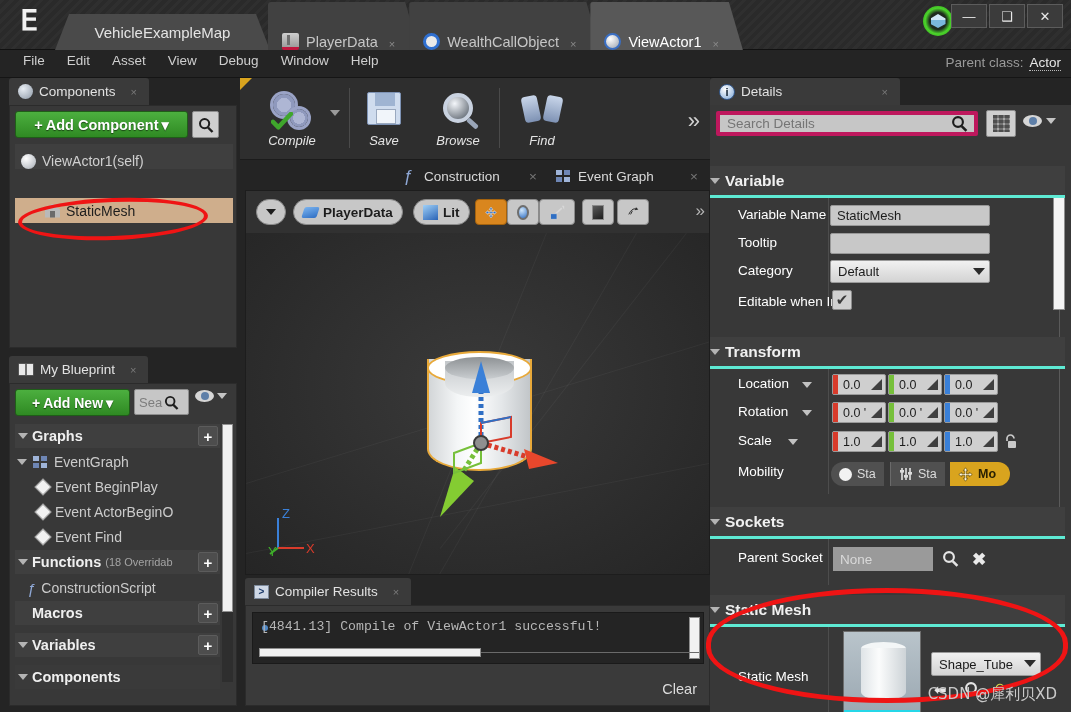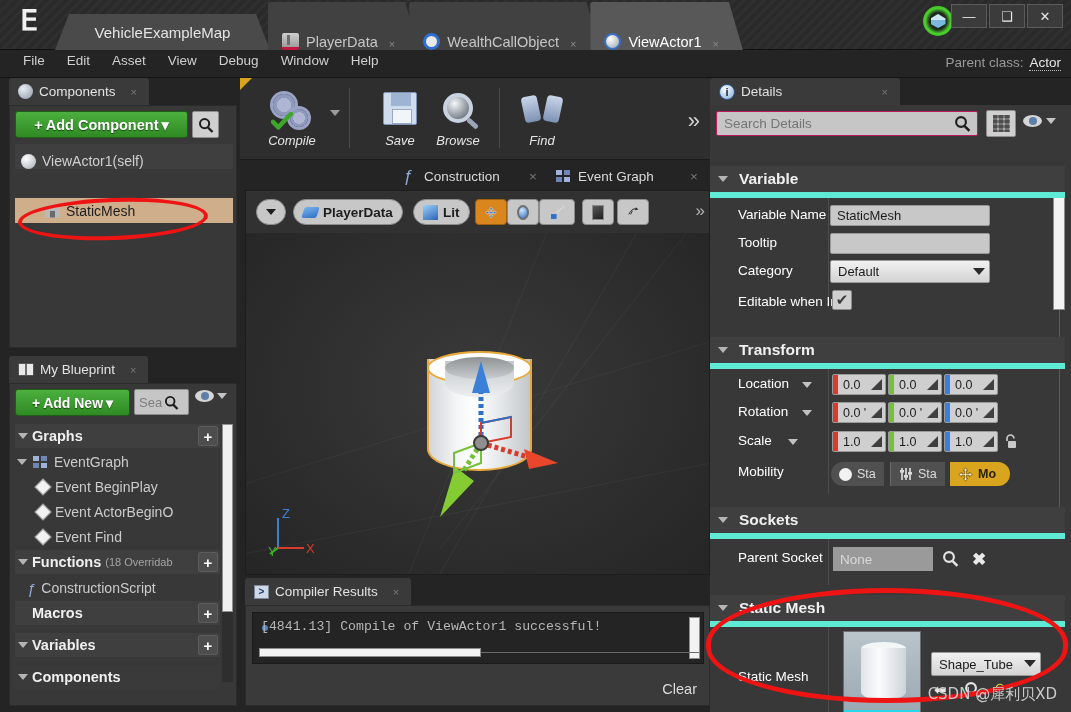--- a/index.html
+++ b/index.html
@@ -209,32 +209,32 @@
   #cres-hbar { position:absolute; left:6px; bottom:6px; width:440px; height:9px; }
   #cres-hbar .track { position:absolute; left:0; top:4px; width:100%; height:1px; background:#6a6a6a;}
   #cres-hbar .thumb { position:absolute; left:0; top:0; width:222px; height:9px; background:#f2f2f2; border:1px solid #8e8e8e;}
   #cres-vbar { position:absolute; right:3px; top:4px; width:11px; height:42px; background:#f2f2f2; border:1px solid #8e8e8e;}
   #cres-clear { position:absolute; right:12px; bottom:8px; color:#dcdcdc; font-size:14.5px;}
 
   
   #details { position:absolute; left:710px; top:78px; width:361px; height:634px; }
   #det-tabrow { height:27px; }
   #det-body { position:absolute; left:0; top:27px; width:361px; height:607px; background:#383838;}
-  #det-search { position:absolute; left:6px; top:6px; width:262px; height:25px; background:#c6c6c6; border:1px solid #be185d;
+  #det-search { position:absolute; left:6px; top:6px; width:262px; height:25px; background:#c6c6c6; border:4px solid #be185d;
     border-radius:2px; display:flex; align-items:center; color:#757575; font-size:13.5px; padding-left:7px;}
   #det-gridbtn { position:absolute; left:276px; top:5px; width:30px; height:27px; background:#cfcfcf; border:1px solid #8d8d8d; border-radius:2px;
     display:flex;align-items:center;justify-content:center;}
   #det-gridbtn .g { width:17px;height:17px;background:
       repeating-linear-gradient(90deg,#8d8d8d 0 4px,#cfcfcf 4px 6px),
       repeating-linear-gradient(180deg,#8d8d8d 0 3px,#cfcfcf 3px 5px);
       background-blend-mode: multiply; }
   #det-eye { position:absolute; left:313px; top:10px; display:flex; align-items:center; gap:4px;}
 
-  .dsect { position:absolute; left:0; width:355px; height:32px; background:#3f3f3f; display:flex; align-items:center; gap:11px;
-    color:#f0f0f0; font-size:15.5px; font-weight:bold; padding-left:8px; border-bottom:6px solid #5eead4;}
+  .dsect { position:absolute; left:0; width:355px; height:32px; background:#3f3f3f; display:flex; align-items:center; gap:5px;
+    color:#f0f0f0; font-size:15.5px; font-weight:bold; border-bottom:3px solid #5eead4;}
   .drow { position:absolute; left:0; width:355px; height:28px; }
   .drow .k { position:absolute; left:28px; top:5px; color:#ffffff; font-size:13.5px; white-space:nowrap;}
   .dsplit { position:absolute; left:118px; width:1px; background:#4d4d4d; }
   .txtfield { position:absolute; height:21px; background:#c8c8c8; border:1px solid #989898; border-radius:2px;
     color:#1c1c1c; font-size:13px; display:flex; align-items:center; padding-left:6px;}
   .numfield { position:absolute; top:3px; width:54px; height:21px; background:#cfcfcf; border:1px solid #9a9a9a; border-radius:2px;
     color:#1c1c1c; font-size:12.5px; display:flex; align-items:center; padding-left:10px;}
   .numfield .swatch { position:absolute; left:0; top:0; width:5px; height:100%; }
   .numfield .spin { position:absolute; right:3px; top:4px; width:11px; height:11px; }
   .ddown { position:absolute; height:23px; background:linear-gradient(180deg,#f1f1f1,#d3d3d3); border:1px solid #9a9a9a; border-radius:2px;
@@ -442,21 +442,21 @@
         <svg class="chk" viewBox="0 0 24 20">
             <polyline points="2,11 8,17 22,2" fill="none" stroke="#3fa62c" stroke-width="5" stroke-linecap="round" stroke-linejoin="round"></polyline>
           </svg>
       </div>
       <span class="lbl">Compile</span>
     </div>
     <div style="position:absolute;left:90px;top:32px;width:0;height:0;border-left:5px solid transparent;border-right:5px solid transparent;border-top:6px solid #9b9b9b"></div>
 
     <div class="tbsep" style="left:109px"></div>
 
-    <div class="tbbtn" style="left:128px">
+    <div class="tbbtn" style="left:112px">
       <div style="margin-top:8px" class="floppy"></div>
       <span class="lbl">Save</span>
     </div>
     <div class="tbbtn" style="left:186px">
       <div style="margin-top:9px" class="magnify"></div>
       <span class="lbl">Browse</span>
     </div>
 
     <div class="tbsep" style="left:259px"></div>
 

